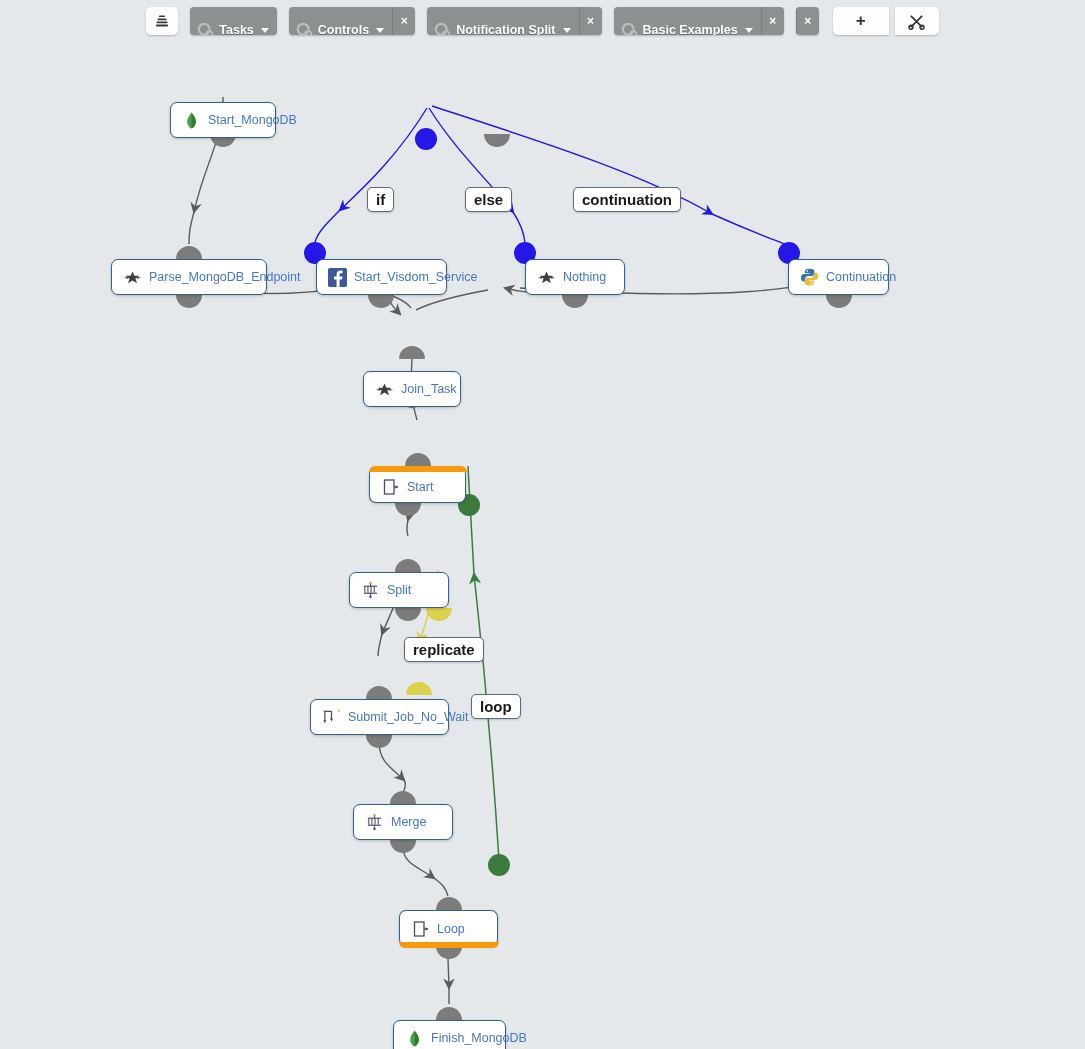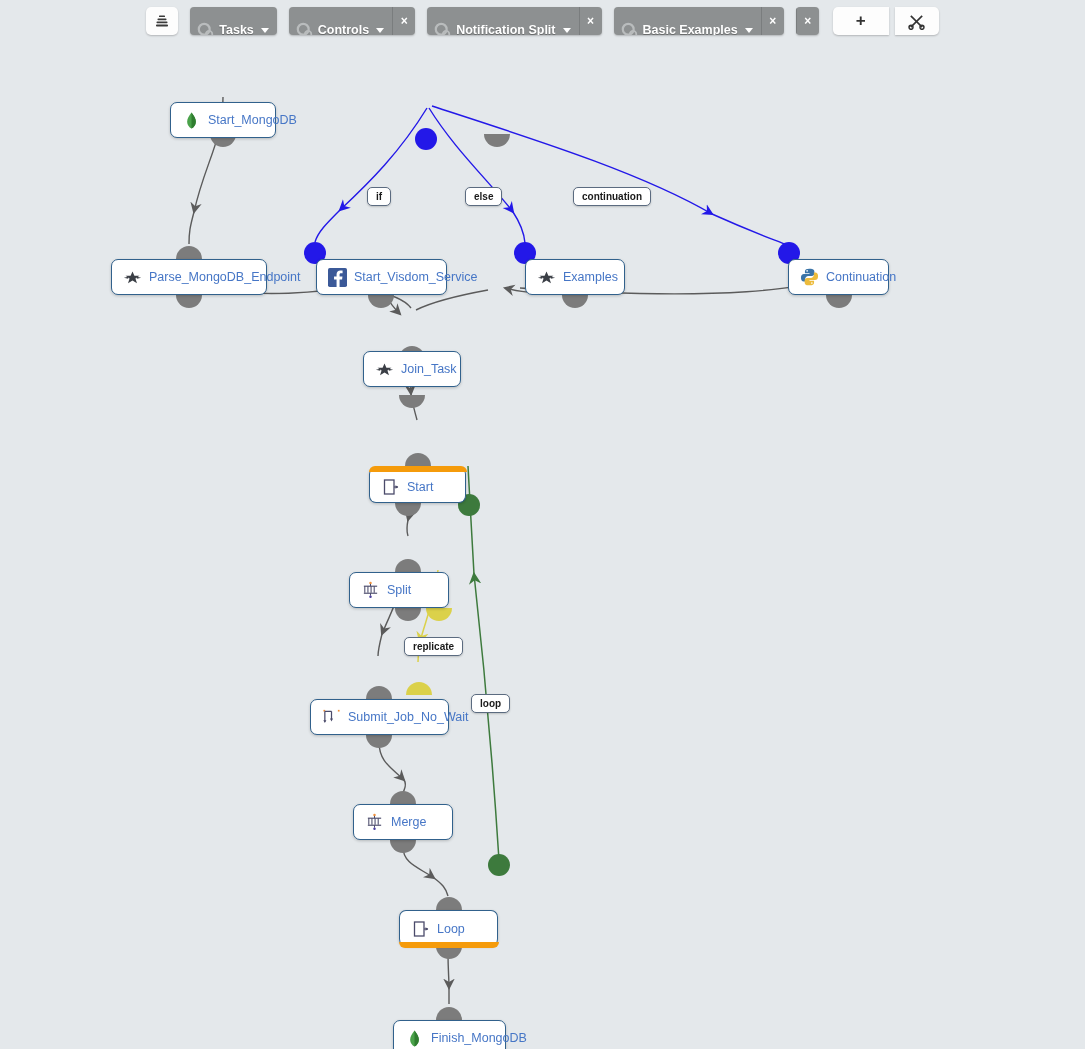--- a/index.html
+++ b/index.html
@@ -81,21 +81,21 @@
   .port{position:absolute;width:26px;height:13px;}
   .port.top{border-radius:13px 13px 0 0;}
   .port.bot{border-radius:0 0 13px 13px;}
   .port.gray{background:#7c7c7c;}
   .port.blue{background:#2318e8;border-radius:13px;width:22px;height:22px;}
   .port.yellow{background:#dbd14a;border-radius:0 0 13px 13px;}
   .port.greenhalf{background:#3d7a3d;border-radius:13px;width:22px;height:22px;}
 
   .elabel{
     position:absolute;background:#ffffff;border:1.2px solid #5b6b80;border-radius:5px;
-    padding:3px 8px;font-size:10px;font-weight:bold;color:#1a1a1a;
+    padding:3px 8px;font-size:15px;font-weight:bold;color:#1a1a1a;
     white-space:nowrap;box-shadow:0 1px 2px rgba(0,0,0,.18);
   }
 </style>
 </head>
 <body>
 
 <div id="toolbar">
   <div class="tb-group">
     <div class="menu-btn">
       <svg width="14" height="14" viewBox="0 0 14 14">
@@ -323,34 +323,34 @@
   </div>
 
   <div class="node" style="left:525px;top:217px;width:100px;">
     <span class="nicon">
       <svg width="19" height="15" viewBox="0 0 22 16">
         <path d="M11,1 L13.2,6.1 L19,6.1 L14.4,9.3 L16.2,14.6 L11,11.4 L5.8,14.6 L7.6,9.3 L3,6.1 L8.8,6.1 Z" fill="#3b3f46"></path>
         <path d="M1,8.2 L6,7.2 L6,9.4 Z" fill="#3b3f46"></path>
         <path d="M21,8.2 L16,7.2 L16,9.4 Z" fill="#3b3f46"></path>
       </svg>
     </span>
-    <span class="nlabel">Examples</span>
+    <span class="nlabel">Nothing</span>
   </div>
 
   <div class="node" style="left:788px;top:217px;width:101px;">
     <span class="nicon">
       <svg width="20" height="20" viewBox="0 0 20 20">
         <path d="M9.7,1.2 C7,1.2 5.2,2 5.2,3.9 v2.2 h4.8 v0.7 H4.2 C2.3,6.8 1,8 1,10.8 c0,2.6 1.1,3.9 2.9,3.9 h1.5 v-2.4 c0,-1.9 1.5,-3.3 3.4,-3.3 h3.6 c1.6,0 2.7,-1.2 2.7,-2.7 V3.9 C15.1,2.2 13.4,1.2 11.3,1.2 Z M7.5,2.7 c0.5,0 0.9,0.4 0.9,0.9 c0,0.5 -0.4,0.9 -0.9,0.9 c-0.5,0 -0.9,-0.4 -0.9,-0.9 C6.6,3.1 7,2.7 7.5,2.7 Z" fill="#3b74a8"></path>
         <path d="M10.3,18.8 c2.7,0 4.5,-0.8 4.5,-2.7 v-2.2 h-4.8 v-0.7 h5.8 c1.9,0 3.2,-1.2 3.2,-4 c0,-2.6 -1.1,-3.9 -2.9,-3.9 h-1.5 v2.4 c0,1.9 -1.5,3.3 -3.4,3.3 H7.6 c-1.6,0 -2.7,1.2 -2.7,2.7 v2.4 C4.9,17.8 6.6,18.8 8.7,18.8 Z M12.5,17.3 c-0.5,0 -0.9,-0.4 -0.9,-0.9 c0,-0.5 0.4,-0.9 0.9,-0.9 c0.5,0 0.9,0.4 0.9,0.9 C13.4,16.9 13,17.3 12.5,17.3 Z" fill="#ecbb3c"></path>
       </svg>
     </span>
     <span class="nlabel">Continuation</span>
   </div>
 
-  <div class="node" style="left:363px;top:309px;width:98px;">
+  <div class="node" style="left:363px;top:329px;width:98px;">
     <span class="nicon">
       <svg width="19" height="15" viewBox="0 0 22 16">
         <path d="M11,1 L13.2,6.1 L19,6.1 L14.4,9.3 L16.2,14.6 L11,11.4 L5.8,14.6 L7.6,9.3 L3,6.1 L8.8,6.1 Z" fill="#3b3f46"></path>
         <path d="M1,8.2 L6,7.2 L6,9.4 Z" fill="#3b3f46"></path>
         <path d="M21,8.2 L16,7.2 L16,9.4 Z" fill="#3b3f46"></path>
       </svg>
     </span>
     <span class="nlabel">Join_Task</span>
   </div>
 

